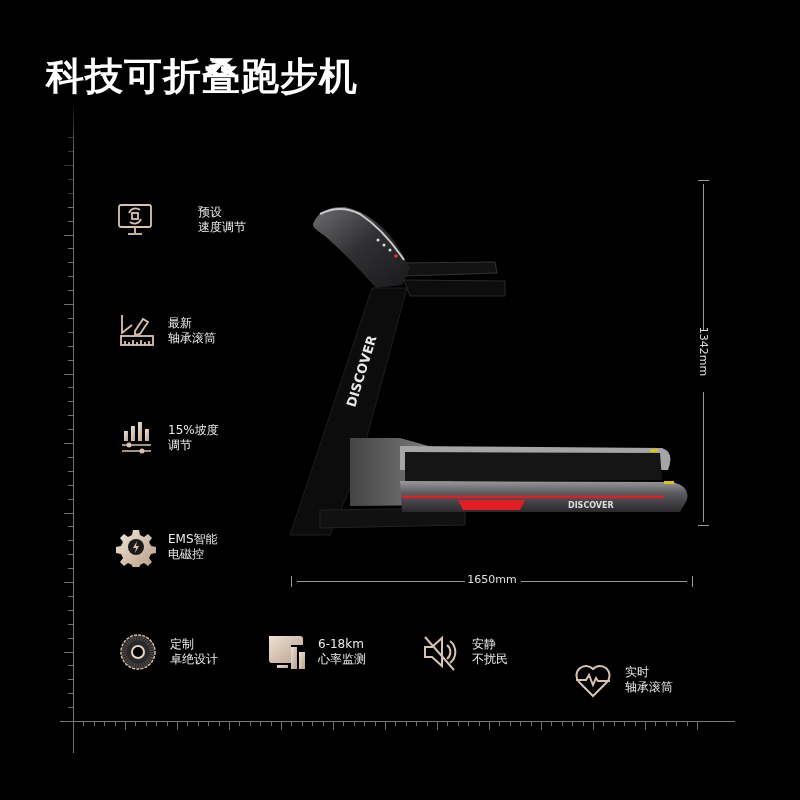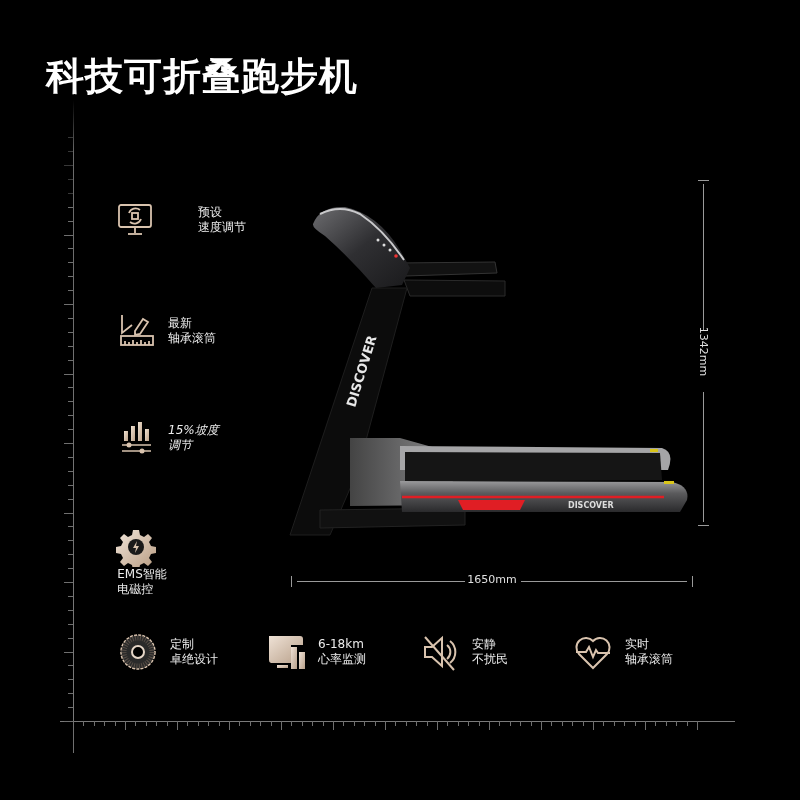--- a/index.html
+++ b/index.html
@@ -175,21 +175,21 @@
         <line x1="29" y1="34" x2="29" y2="31"></line>
       <line x1="33" y1="34" x2="33" y2="30"></line>
     </svg>
   </div>
   <div class="txt">
     <div>最新</div>
     <div>轴承滚筒</div>
   </div>
 </div>
 
-<div class="feat" style="left:116px; top:418px;font-style:italic;">
+<div class="feat" style="left:116px; top:418px;">
   <div class="icon">
     <svg width="40" height="40" viewBox="0 0 40 40">
       <defs>
           <linearGradient id="g1" x1="0" y1="0" x2="1" y2="1">
             <stop offset="0" stop-color="#efe1d2"></stop>
             <stop offset="1" stop-color="#bfa48b"></stop>
           </linearGradient>
         </defs>
       <rect x="8" y="13" width="4" height="10" fill="url(#g1)"></rect>
       <rect x="15" y="8" width="4" height="15" fill="url(#g1)"></rect>
@@ -200,21 +200,21 @@
       <circle cx="13" cy="27" r="2.5" fill="#d9c3ae"></circle>
       <circle cx="26" cy="33" r="2.5" fill="#d9c3ae"></circle>
     </svg>
   </div>
   <div class="txt">
     <div>15%坡度</div>
     <div>调节</div>
   </div>
 </div>
 
-<div class="feat" style="left:116px; top:527px;flex-direction:column;">
+<div class="feat" style="left:116px; top:527px;">
   <div class="icon">
     <svg width="40" height="40" viewBox="0 0 40 40">
       <defs>
           <linearGradient id="g2" x1="0" y1="0" x2="1" y2="1">
             <stop offset="0" stop-color="#f2e6da"></stop>
             <stop offset="1" stop-color="#b69a80"></stop>
           </linearGradient>
         </defs>
       <path fill="url(#g2)" d="M17 3 h6 l1 5 l4 2 l4 -3 l4 4 l-3 4 l2 4 l5 1 v6 l-5 1 l-2 4 l3 4 l-4 4 l-4 -3 l-4 2 l-1 5 h-6 l-1 -5 l-4 -2 l-4 3 l-4 -4 l3 -4 l-2 -4 l-5 -1 v-6 l5 -1 l2 -4 l-3 -4 l4 -4 l4 3 l4 -2 z"></path>
       <circle cx="20" cy="20" r="8" fill="#1a1a1a"></circle>
@@ -333,21 +333,21 @@
       <path d="M30 9 a14 14 0 0 1 0 22"></path>
       <line x1="5" y1="5" x2="34" y2="38"></line>
     </svg>
   </div>
   <div class="txt">
     <div>安静</div>
     <div>不扰民</div>
   </div>
 </div>
 
-<div class="feat" style="left:573px; top:632px;">
+<div class="feat" style="left:573px; top:660px;">
   <div class="icon">
     <svg width="40" height="40" viewBox="0 0 40 40" fill="none" stroke="#d9c3ae" stroke-width="2">
       <path d="M20 36 L6 22 A9 9 0 0 1 20 9 A9 9 0 0 1 34 22 Z"></path>
       <path d="M3 20 h10 l3 -5 l4 10 l3 -7 l2 3 h12"></path>
     </svg>
   </div>
   <div class="txt">
     <div>实时</div>
     <div>轴承滚筒</div>
   </div>

